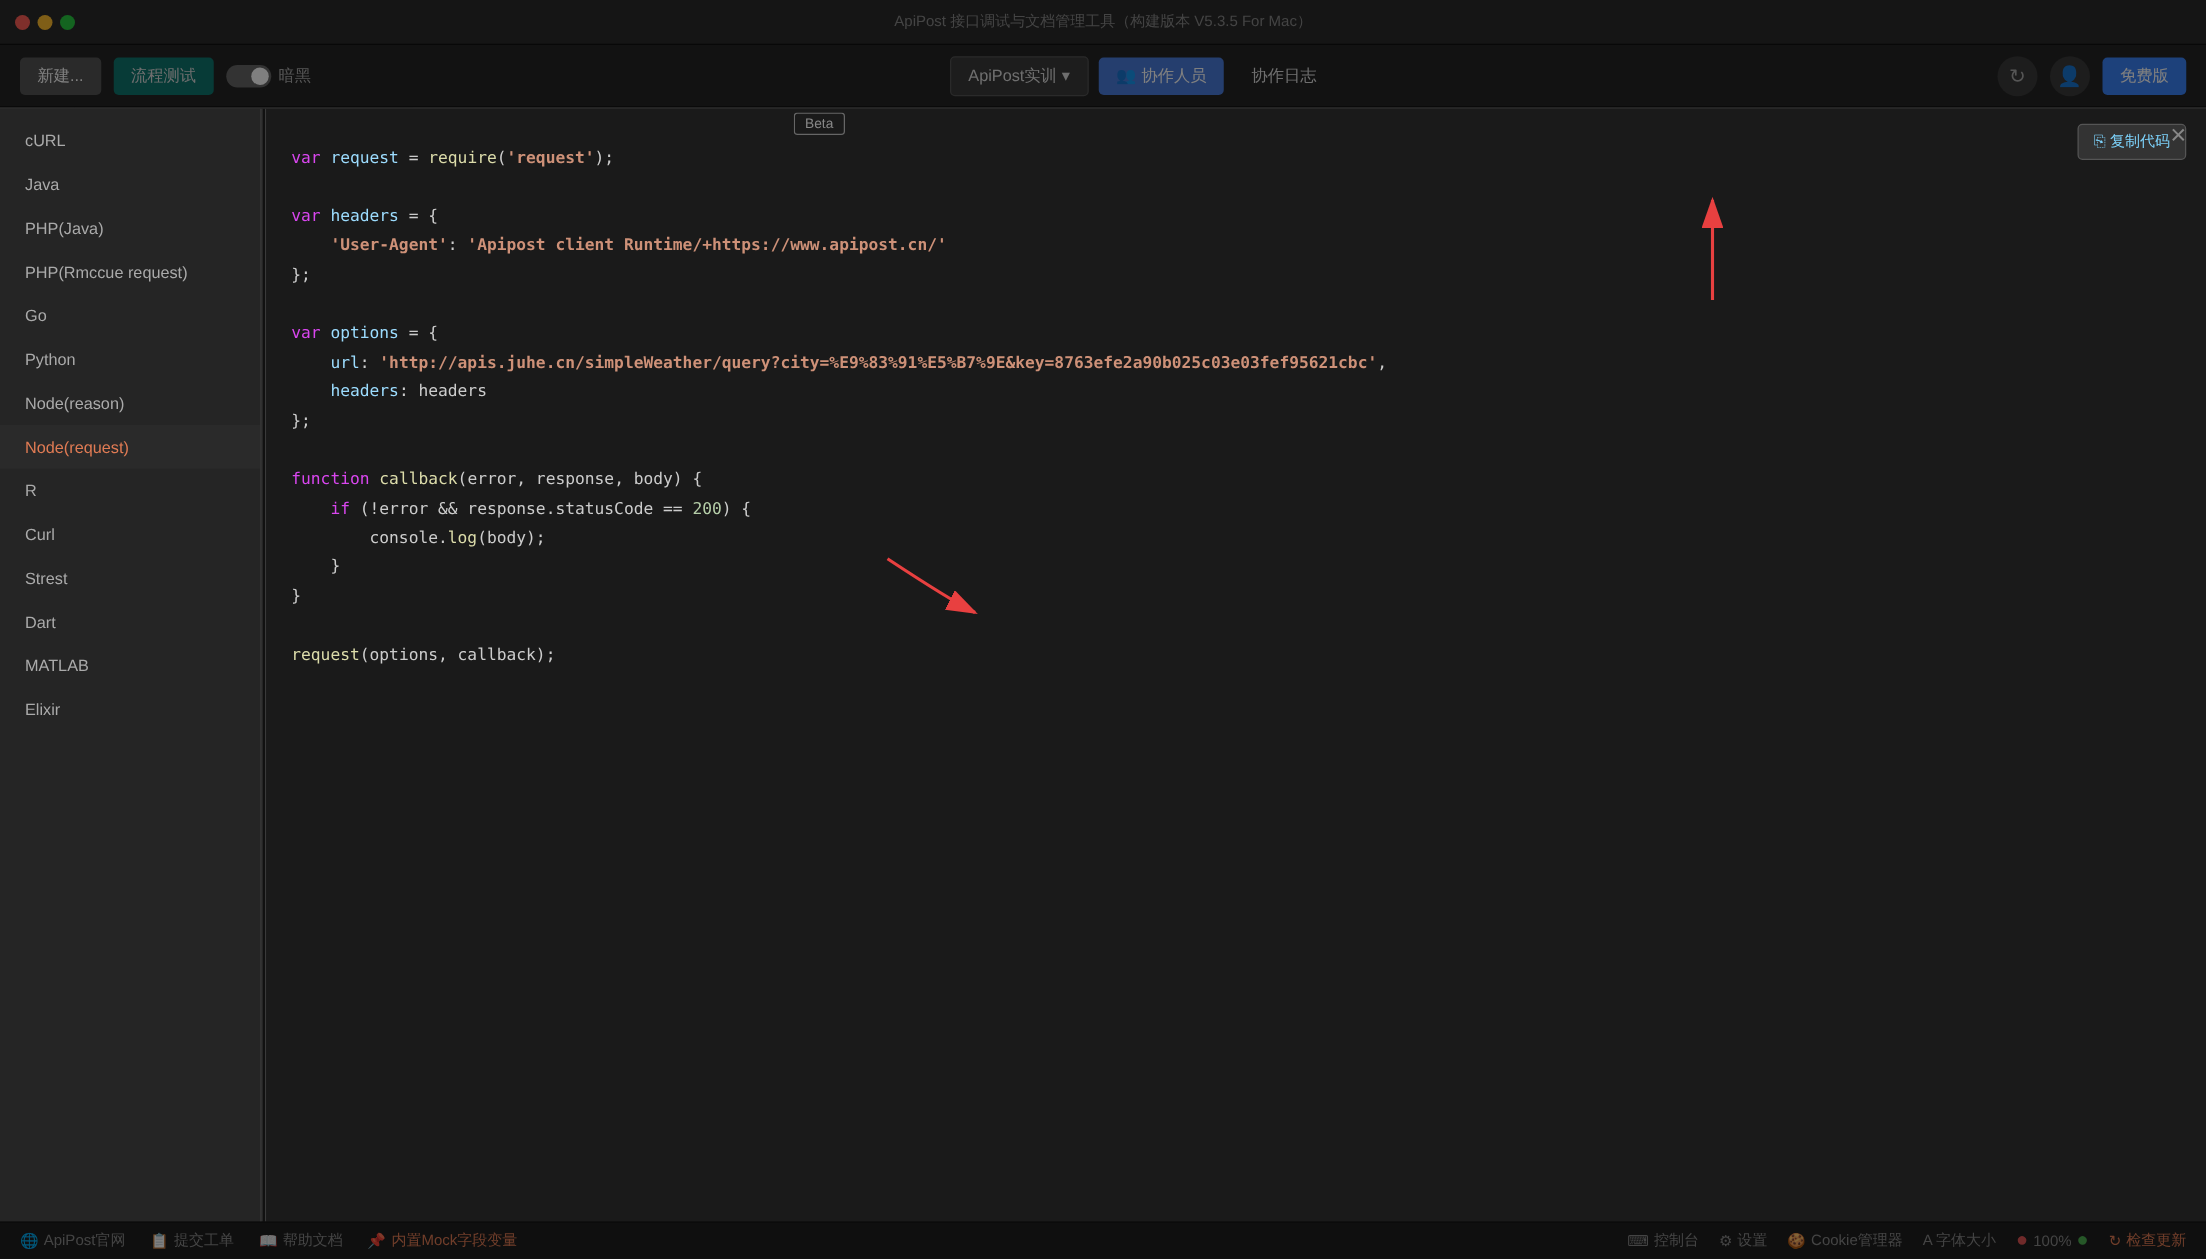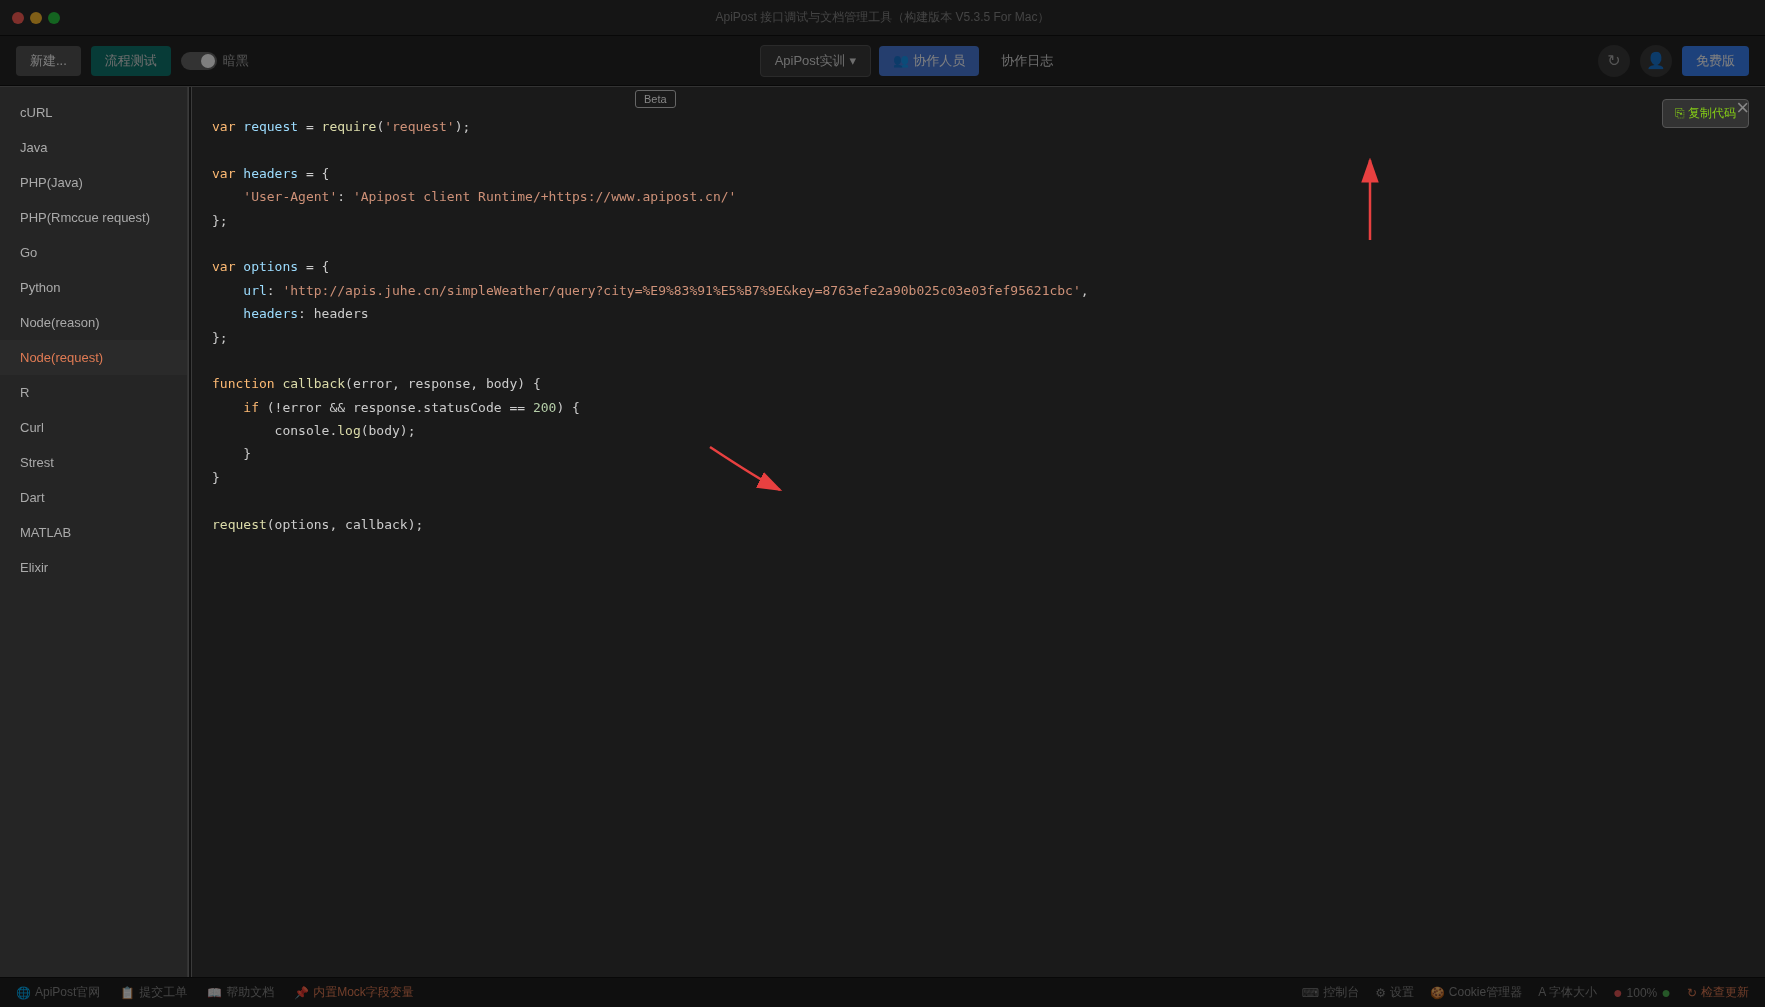--- a/index.html
+++ b/index.html
@@ -272,46 +272,46 @@
     .overlay-backdrop {
       position: fixed; top: 0; left: 0; width: 100%; height: 100%;
       background: rgba(0,0,0,0.5); z-index: 100;
     }
     .code-gen-panel {
       position: fixed; top: 86px; left: 0; right: 0; bottom: 30px;
       background: #1e1e1e; z-index: 101; display: flex;
       border-top: 1px solid #333;
     }
     .code-lang-list {
-      width: 188px; background: #252525; border-right: 1px solid #333;
+      width: 209px; background: #252525; border-right: 1px solid #333;
       overflow-y: auto; padding-top: 8px;
     }
     .lang-item {
       padding: 10px 20px; cursor: pointer; color: #aaa; font-size: 13px;
     }
     .lang-item.active { color: #e07b54; background: #2a2a2a; }
     .code-display {
       flex: 1; background: #1a1a1a; padding: 20px; font-family: monospace;
       font-size: 13px; line-height: 1.8; overflow-y: auto; color: #ccc;
       position: relative;
     }
     .copy-code-btn {
       position: absolute; top: 12px; right: 16px;
-      background: #333; border: 1px solid #555; color: #84cc16;
+      background: #333; border: 1px solid #555; color: #7dd3fc;
       border-radius: 4px; padding: 5px 12px; font-size: 12px; cursor: pointer;
     }
     .close-panel-btn {
       position: absolute; top: 8px; right: 8px;
       background: transparent; border: none; color: #888; font-size: 20px; cursor: pointer;
     }
 
     
-    .kw { color: #fdba74; }
+    .kw { color: #d946ef; }
     .fn-name { color: #dcdcaa; }
-    .str { color: #ce9178; }
+    .str { color: #ce9178; font-weight: bold; }
     .num { color: #b5cea8; }
     .prop { color: #9cdcfe; }
 
     
     .arrow-overlay {
       position: fixed; top: 0; left: 0; width: 100%; height: 100%;
       pointer-events: none; z-index: 200;
     }
 
     

